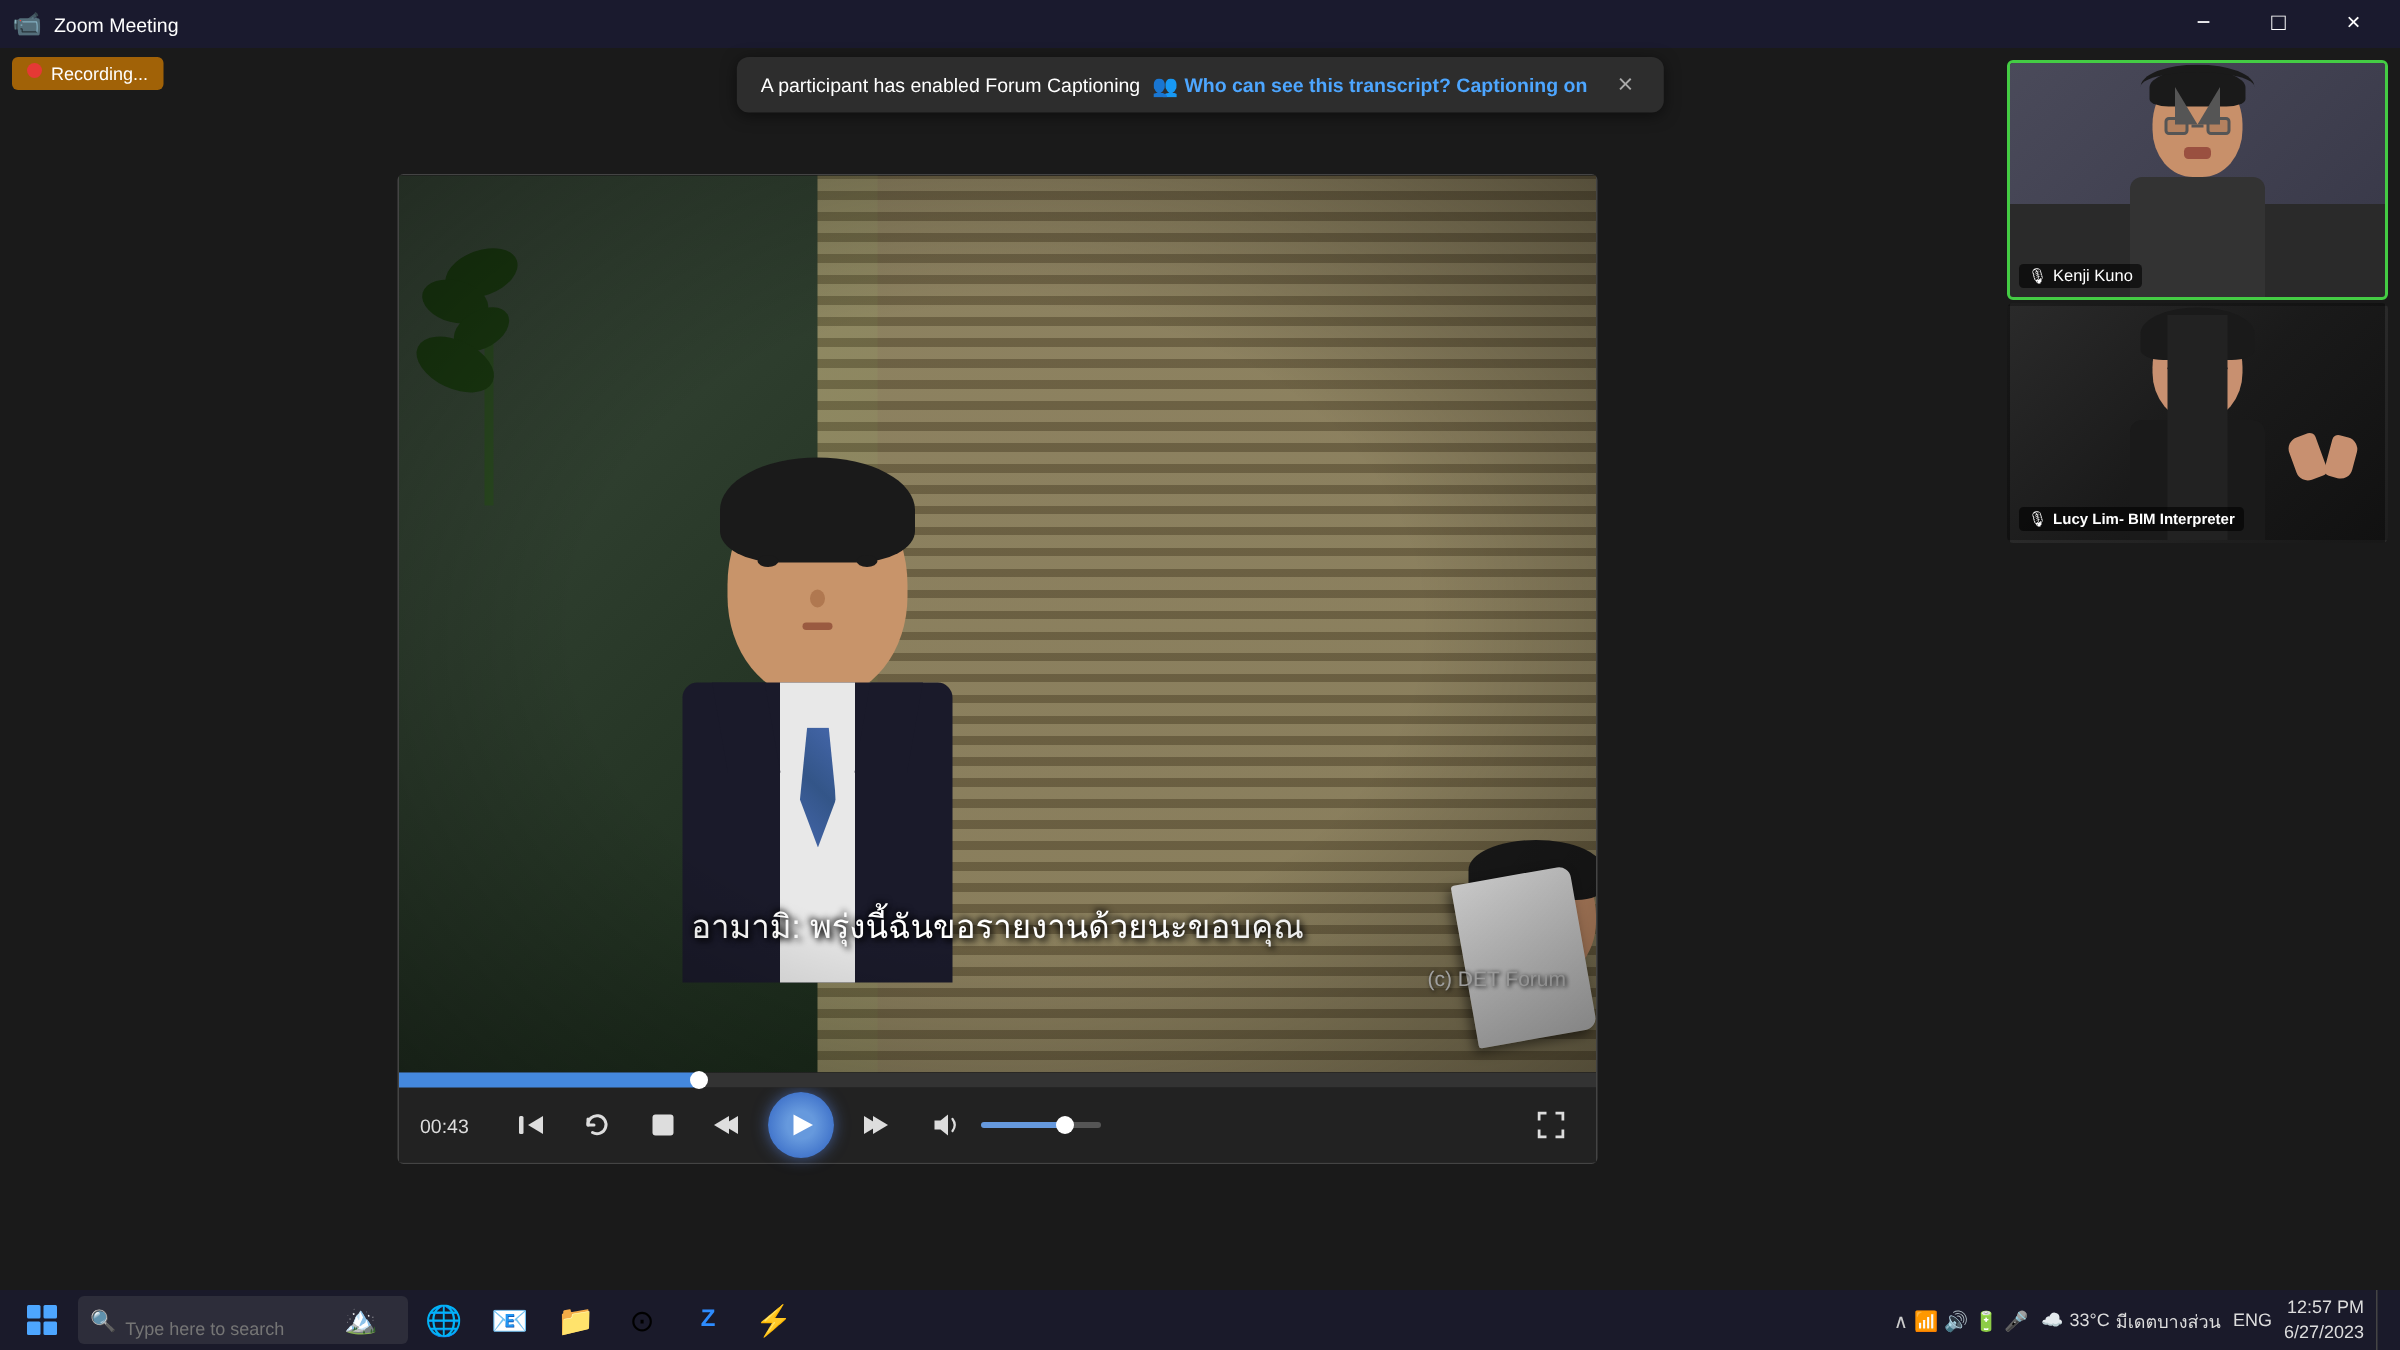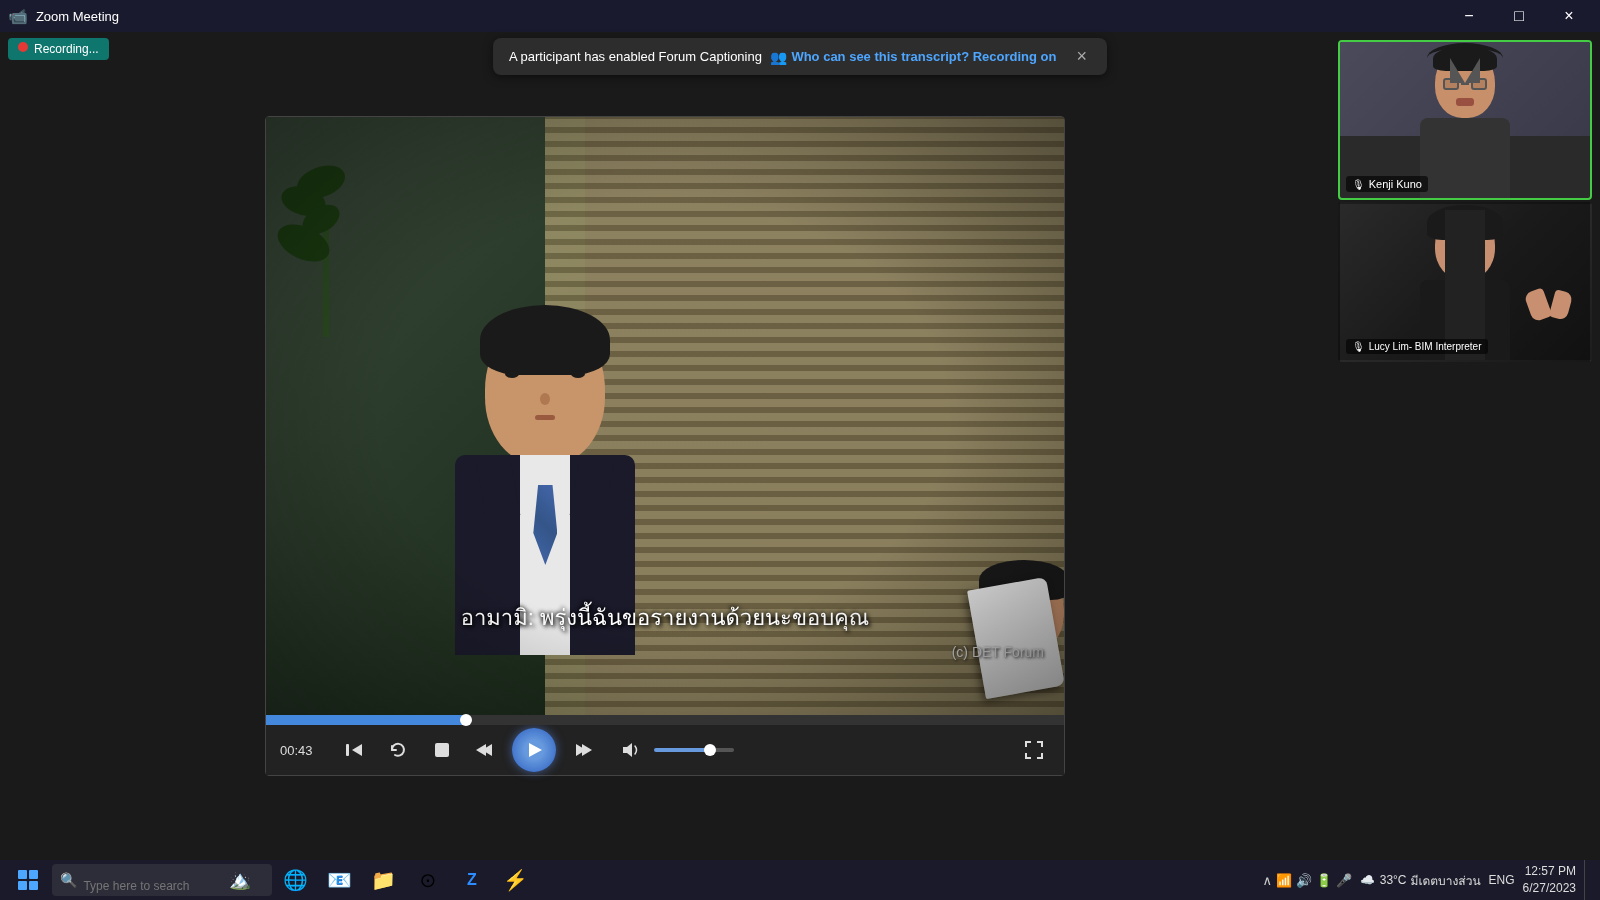--- a/index.html
+++ b/index.html
@@ -48,21 +48,21 @@
       display: flex;
       align-items: center;
       justify-content: center;
     }
 
     
     #recording-badge {
       position: absolute;
       top: 38px;
       left: 8px;
-      background: #0f766e;
+      background: #a16207;
       color: #fff;
       font-size: 12px;
       padding: 4px 10px;
       border-radius: 4px;
       display: flex;
       gap: 6px;
       z-index: 100;
     }
     #recording-dot {
       width: 10px;
@@ -688,21 +688,21 @@
 
 <div id="recording-badge">
   <div id="recording-dot"></div>
   <span>Recording...</span>
 </div>
 
 <div id="notification-banner">
   <span>A participant has enabled Forum Captioning</span>
   <span style="display:inline-flex;align-items:center;gap:4px;">
     <span style="font-size:14px;">👥</span>
-    <span class="who-link">Who can see this transcript? Recording on</span>
+    <span class="who-link">Who can see this transcript? Captioning on</span>
   </span>
   <button id="notification-close">×</button>
 </div>
 
 <div id="main-area">
 
   <div id="video-player-container">
     <div id="video-player">
 
 
@@ -867,21 +867,21 @@
           <div style="position:absolute;top:0;left:50%;transform:translateX(-50%);width:40px;height:100%;background:#222;"></div>
         </div>
       </div>
 
       <div style="position:absolute;bottom:40px;right:20px;display:flex;gap:4px;align-items:center;">
         <div style="width:20px;height:30px;background:#c89070;border-radius:8px 4px 4px 8px;transform:rotate(-20deg);"></div>
         <div style="width:18px;height:28px;background:#c89070;border-radius:4px 8px 8px 4px;transform:rotate(15deg);"></div>
       </div>
       <div class="participant-name">
         <span class="mic-icon-small">🎙</span>
-        <span style="font-size:10px;">Lucy Lim- BIM Interpreter</span>
+        <span style="font-size:10px;font-weight:bold;">Lucy Lim- BIM Interpreter</span>
       </div>
     </div>
   </div>
 </div>
 
 <div id="taskbar">
 
   <button id="start-btn">
     <div class="windows-logo">
       <div class="win-tile"></div>

